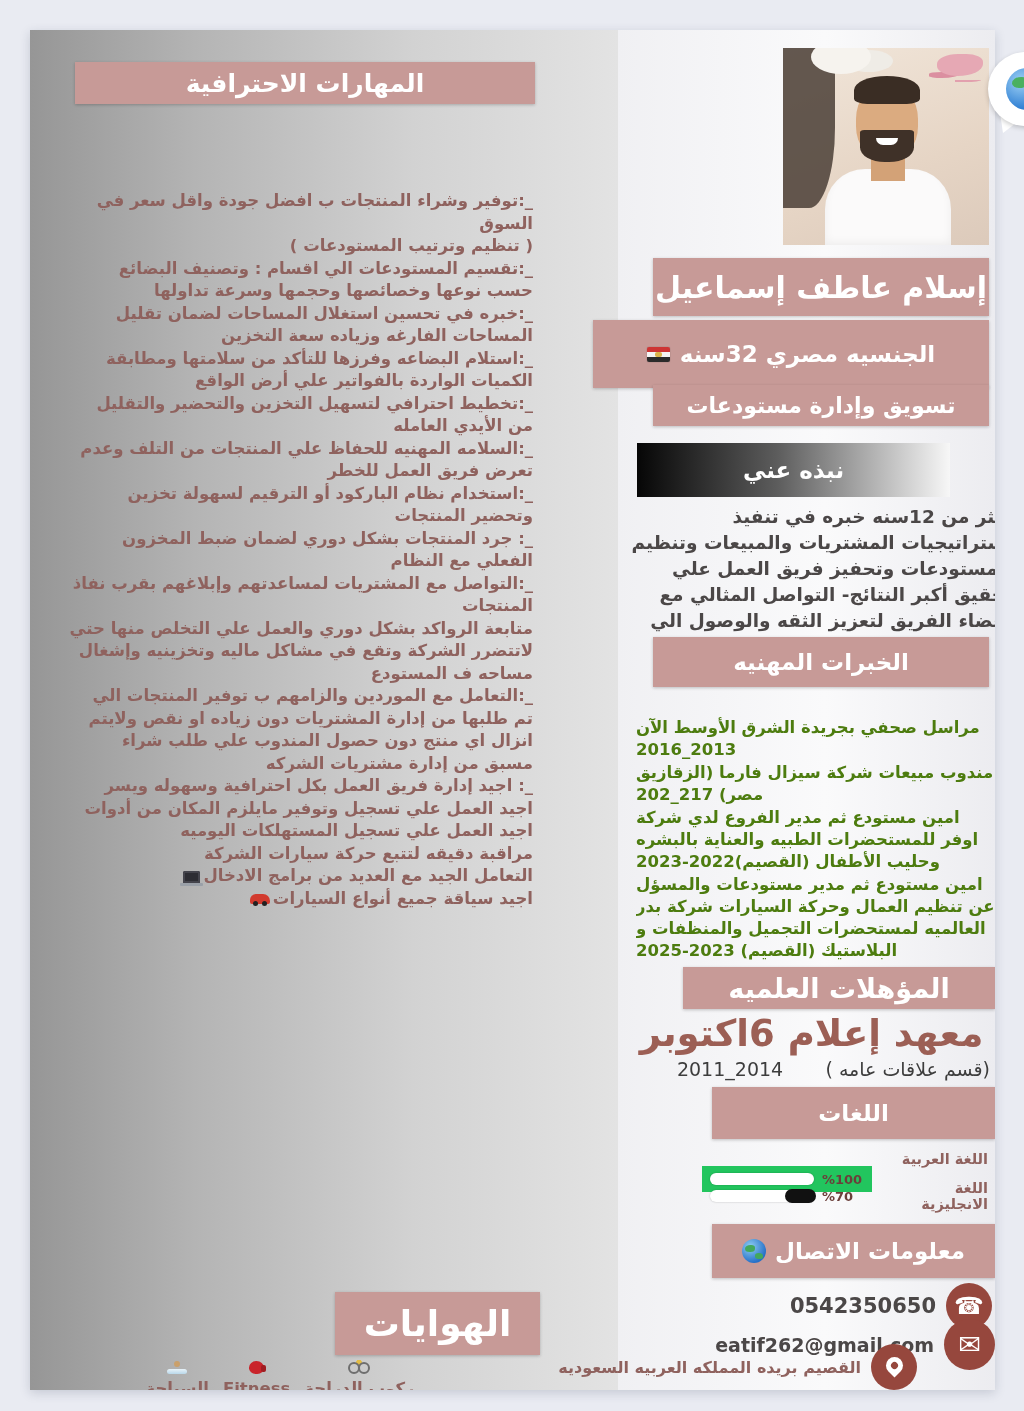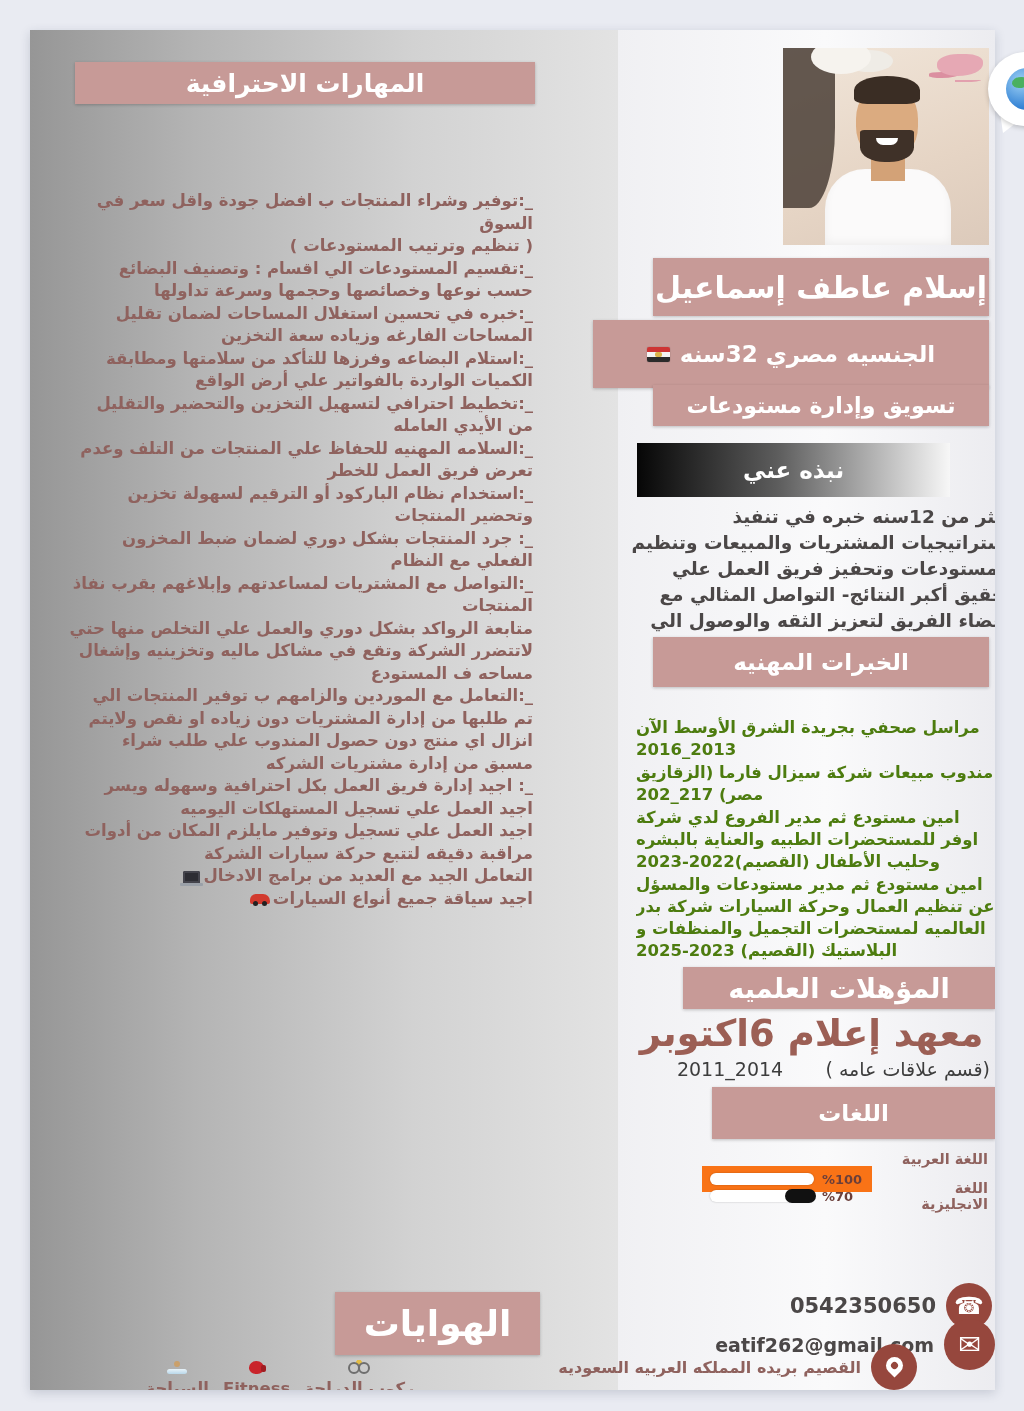--- a/index.html
+++ b/index.html
@@ -52,21 +52,21 @@
   .institute { position:absolute; left:598px; top:982px; width:367px; text-align:center;
                color:#9c5f55; font-size:37px; font-weight:bold; }
   .dept-years { position:absolute; left:598px; top:1028px; width:362px; direction:rtl;
                 text-align:right; color:#3d3d3d; font-size:19px; }
   .lang-hdr { left:682px; top:1057px; width:283px; height:52px; font-size:23px; }
   .lang-row { position:absolute; right:7px; width:372px; height:30px; direction:rtl;
               display:flex; align-items:center; gap:14px; }
   .lang-label { width:102px; color:#8f625e; font-weight:bold; font-size:14.5px; text-align:right; }
   .lang-band { direction:ltr; width:170px; height:26px; display:flex; align-items:center;
                justify-content:flex-start; gap:8px; padding:0 8px; }
-  .lang-band.highlight { background:#f97316;margin-top:40px; }
+  .lang-band.highlight { background:#22c55e;margin-top:40px; }
   .lang-pill { position:relative; width:104px; height:12px; background:#fff; border-radius:7px;
                box-shadow:0 0 2px rgba(0,0,0,.25); }
   .lang-fill-dark { position:absolute; right:-2px; top:-1px; height:14px; background:#111;
                     border-radius:7px; }
   .lang-pct { font-size:13px; color:#6b3f3a; font-weight:bold; }
   .contact-hdr { left:682px; top:1194px; width:283px; height:54px; font-size:23px; gap:9px; }
   .contact-row { position:absolute; display:flex; flex-direction:row-reverse;
                  align-items:center; gap:10px; }
   .row-phone   { top:1253px; right:3px; }
   .row-email   { top:1289px; right:0px; }
@@ -174,22 +174,22 @@
           <div class="skill-line"><span>_:خبره في تحسين استغلال المساحات لضمان تقليل المساحات الفارغه وزياده سعة التخزين</span></div>
           <div class="skill-line"><span>_:استلام البضاعه وفرزها للتأكد من سلامتها ومطابقة الكميات الواردة بالفواتير علي أرض الواقع</span></div>
           <div class="skill-line"><span>_:تخطيط احترافي لتسهيل التخزين والتحضير والتقليل من الأيدي العامله</span></div>
           <div class="skill-line"><span>_:السلامه المهنيه للحفاظ علي المنتجات من التلف وعدم تعرض فريق العمل للخطر</span></div>
           <div class="skill-line"><span>_:استخدام نظام الباركود أو الترقيم لسهولة تخزين وتحضير المنتجات</span></div>
           <div class="skill-line"><span>_: جرد المنتجات بشكل دوري لضمان ضبط المخزون الفعلي مع النظام</span></div>
           <div class="skill-line"><span>_:التواصل مع المشتريات لمساعدتهم وإبلاغهم بقرب نفاذ المنتجات</span></div>
           <div class="skill-line"><span>متابعة الرواكد بشكل دوري والعمل علي التخلص منها حتي لاتتضرر الشركة وتقع في مشاكل ماليه وتخزينيه وإشغال مساحه ف المستودع</span></div>
           <div class="skill-line"><span>_:التعامل مع الموردين والزامهم ب توفير المنتجات الي تم طلبها من إدارة المشتريات دون زياده او نقص ولايتم انزال اي منتج دون حصول المندوب علي طلب شراء مسبق من إدارة مشتريات الشركه</span></div>
           <div class="skill-line"><span>_: اجيد إدارة فريق العمل بكل احترافية وسهوله ويسر</span></div>
+          <div class="skill-line"><span>اجيد العمل علي تسجيل وتوفير مايلزم المكان من أدوات</span></div>
           <div class="skill-line"><span>اجيد العمل علي تسجيل المستهلكات اليوميه</span></div>
-          <div class="skill-line"><span>اجيد العمل علي تسجيل وتوفير مايلزم المكان من أدوات</span></div>
           <div class="skill-line"><span>مراقبة دقيقه لتتبع  حركة سيارات الشركة</span></div>
           <div class="skill-line"><span>التعامل الجيد مع العديد من برامج الادخال</span><span class="ic ic-laptop"></span></div>
           <div class="skill-line"><span>اجيد سياقة جميع أنواع السيارات</span><span class="ic ic-car"></span></div>
         </div>
 
       <div class="pink-box hobbies-hdr">
         <span>الهوايات</span>
       </div>
       <div class="hobbies-line">
           <span class="hobby-item">
@@ -274,20 +274,24 @@
           <span class="lang-label">اللغة الانجليزية</span>
           <span class="lang-band">
             <span class="lang-pill">
               <span class="lang-fill-dark" style="width: 31px;"></span>
             </span>
             <span class="lang-pct">%70</span>
           </span>
         </div>
       </div>
 
+    <div class="pink-box contact-hdr">
+      <span class="ic ic-globe"></span>
+      <span dir="rtl">معلومات الاتصال</span>
+    </div>
 
     <div class="contact-row row-phone">
       <span class="contact-icon">
           <span class="glyph">☎</span>
         </span>
       <span class="contact-text" dir="ltr">0542350650</span>
     </div>
     <div class="contact-row row-email">
       <span class="contact-icon">
           <span class="glyph">✉</span>

